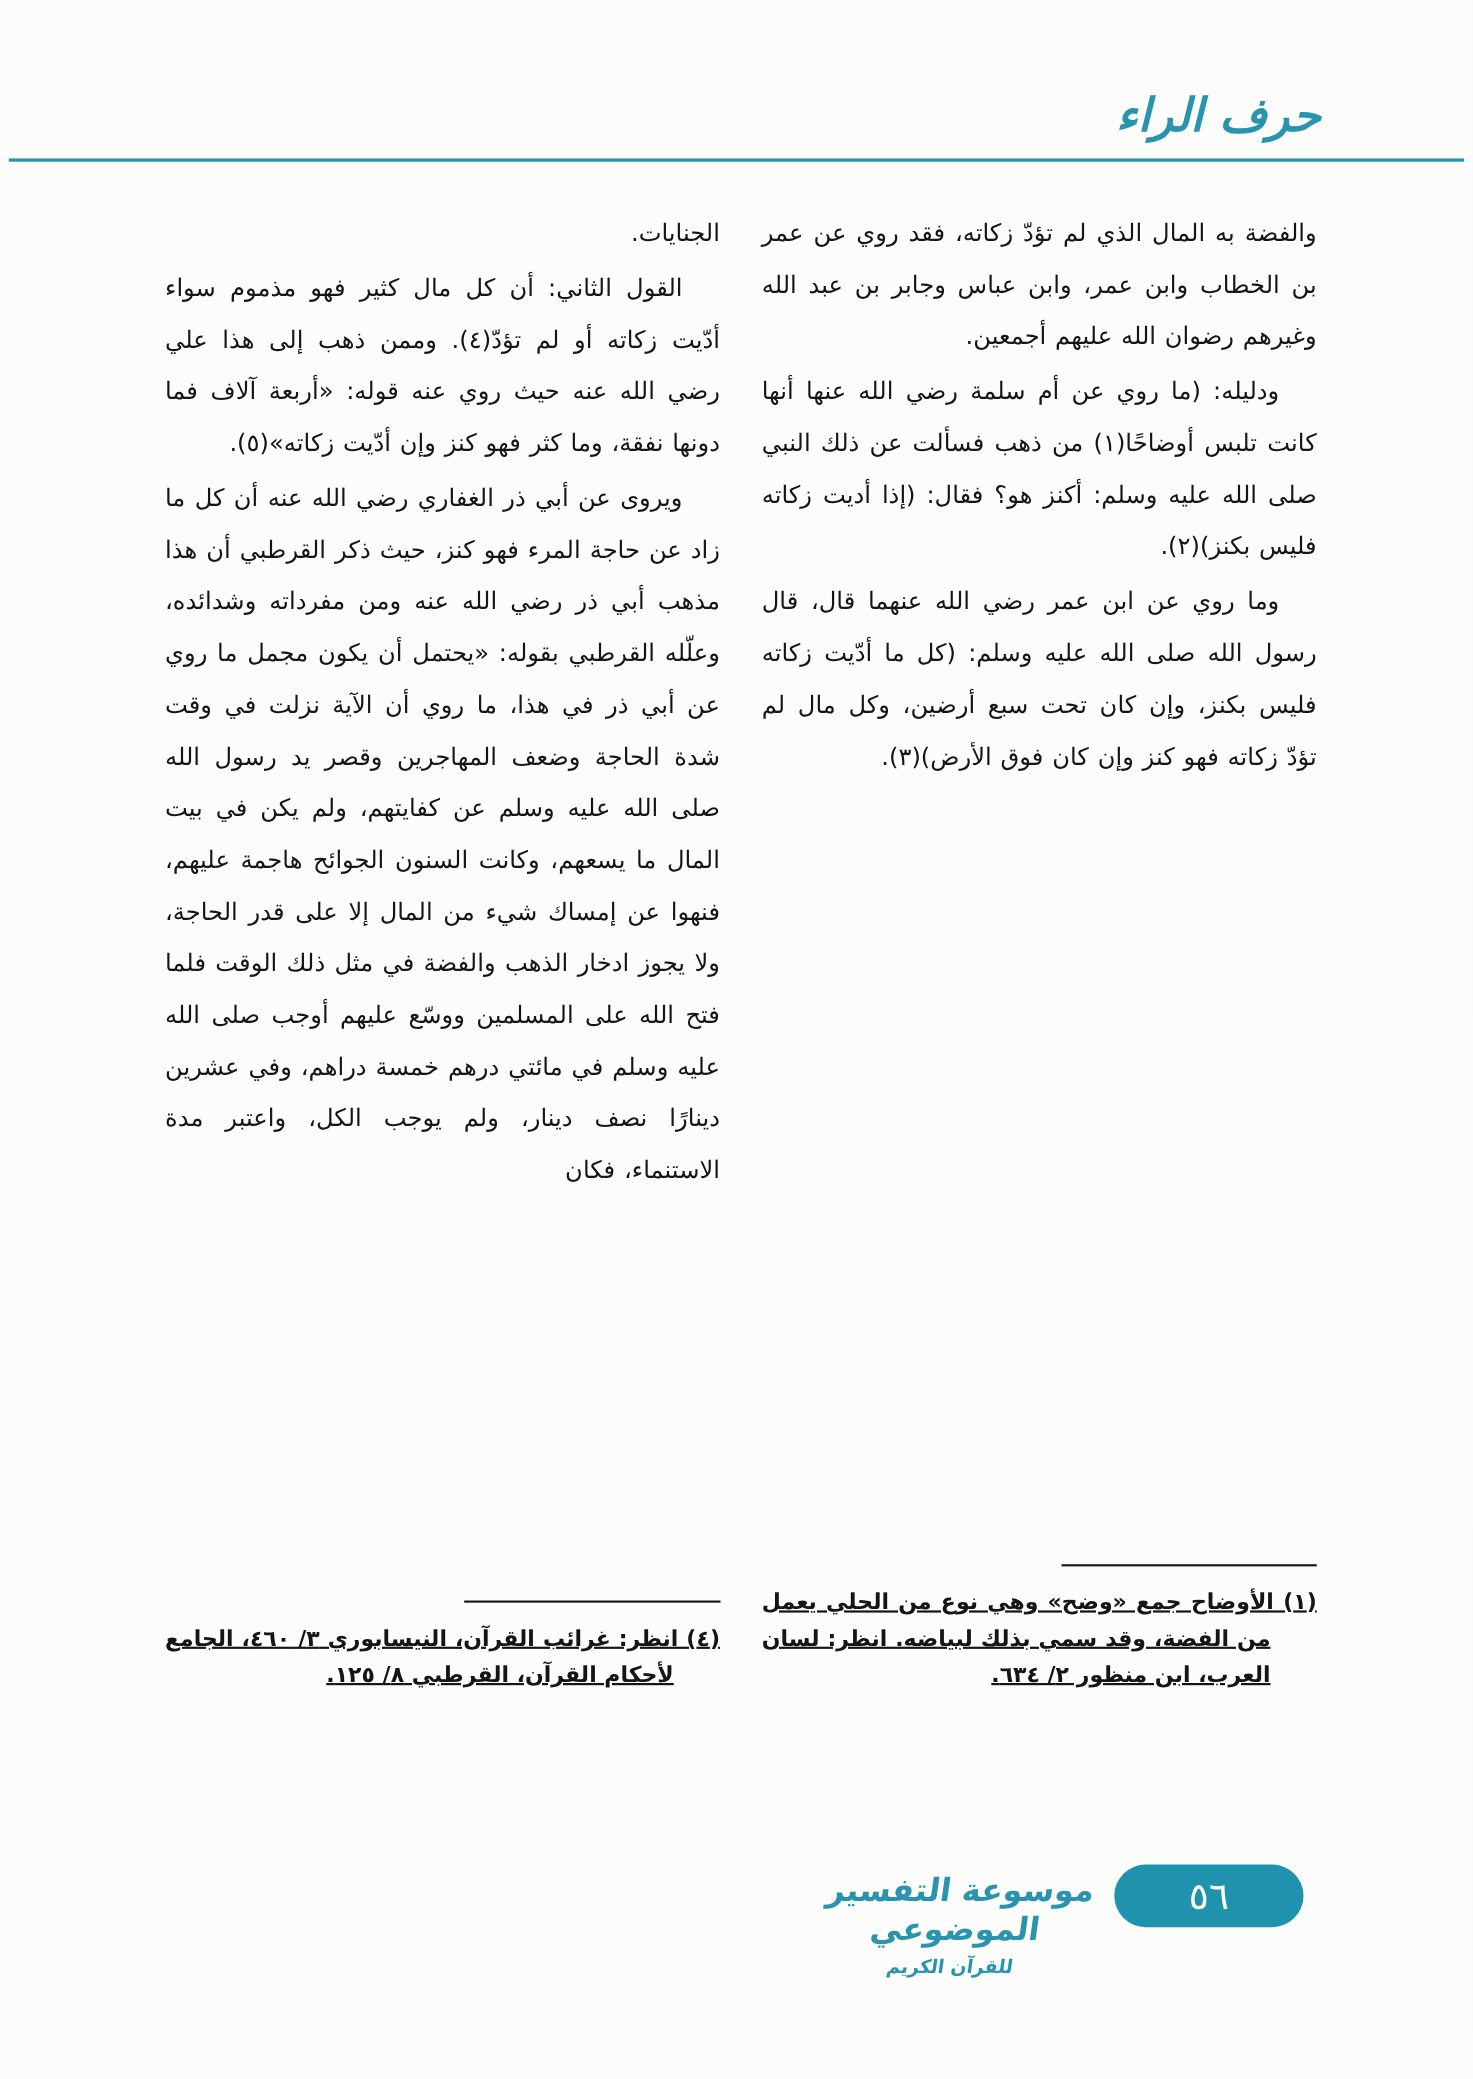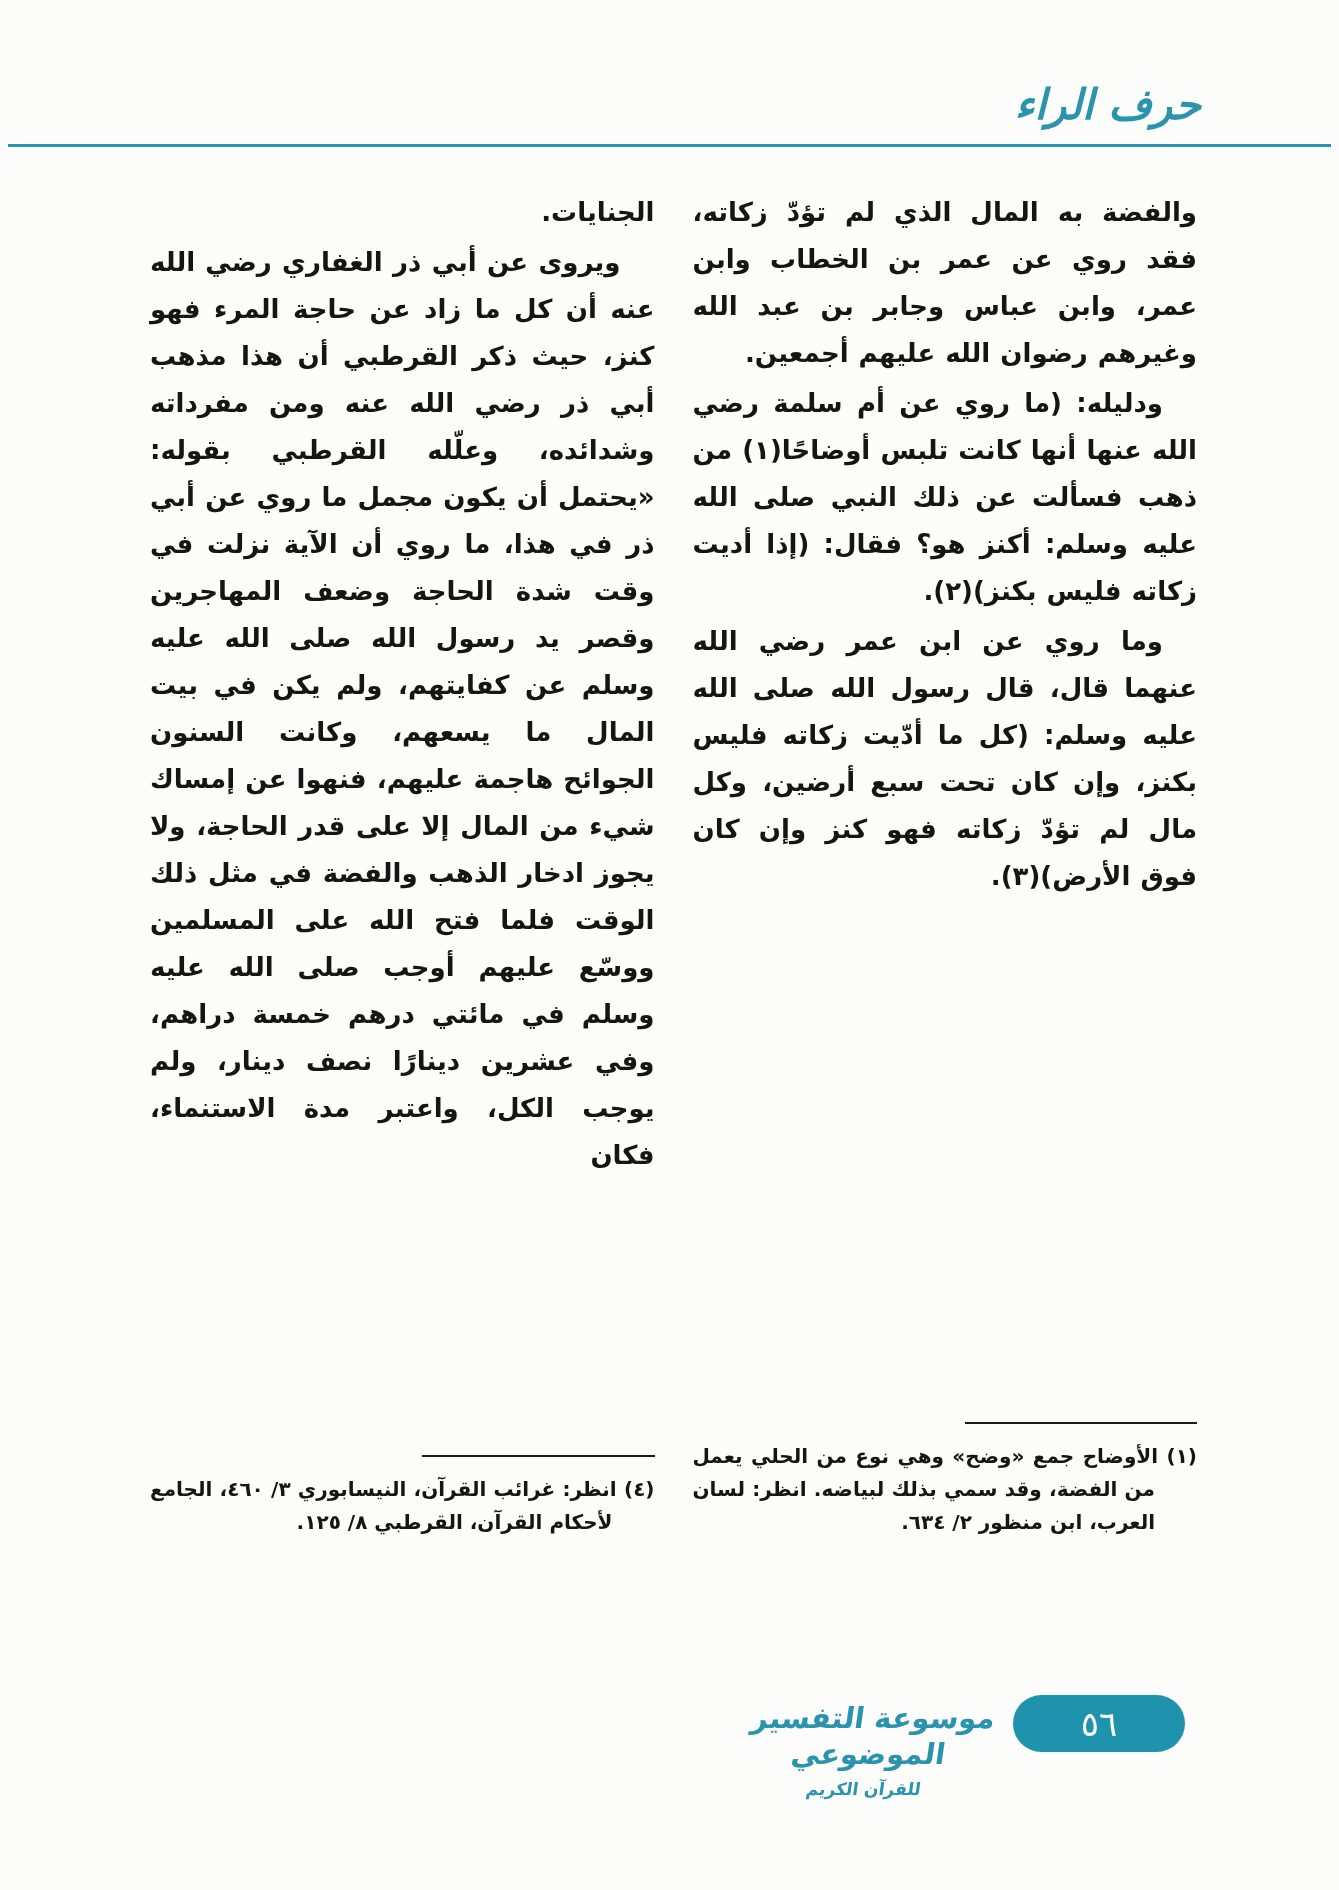--- a/index.html
+++ b/index.html
@@ -16,26 +16,26 @@
     font-size:42px; line-height:50px; font-weight:bold; font-style:italic;
     padding-right:138px; letter-spacing:1px;
   }
   .header-rule { height:3px; background:#2a93ae; margin:14px 8px 0 8px; }
   
   .columns {
     display:flex; gap:38px; padding:42px 142px 0 150px; height:1400px;
   }
   .col { flex:1 1 0; display:flex; flex-direction:column; min-width:0; }
   .para {
-    font-size:26px; line-height:47px; font-weight:700;
+    font-size:22px; line-height:47px; font-weight:400;
     text-align:justify; text-indent:34px; margin-bottom:3px;
     word-spacing:1px;
   }
   .para.no-indent { text-indent:0; }
-  .footnotes { margin-top:auto; padding-top:6px; }
+  .footnotes { margin-top:auto; padding-top:6px;text-decoration:underline; }
   .fn-rule {
     width:46%; height:2px; background:#1a1a1a;
     margin:0 0 16px auto; margin-right:0;
   }
   .fn {
     font-size:20px; line-height:33px; font-weight:600;
     text-align:justify; padding-right:42px; text-indent:-42px;
     margin-bottom:8px;
   }
   
@@ -70,20 +70,21 @@
       <p class="para">وما روي عن ابن عمر رضي الله عنهما قال، قال رسول الله صلى الله عليه وسلم: (كل ما أدّيت زكاته فليس بكنز، وإن كان تحت سبع أرضين، وكل مال لم تؤدّ زكاته فهو كنز وإن كان فوق الأرض)(٣).</p>
 
       <div class="footnotes">
         <div class="fn-rule"></div>
         <p class="fn">(١) الأوضاح جمع «وضح» وهي نوع من الحلي يعمل من الفضة، وقد سمي بذلك لبياضه. انظر: لسان العرب، ابن منظور ٢/ ٦٣٤.</p>
       </div>
     </section>
 
     <section class="col">
       <p class="para no-indent">الجنايات.</p>
+      <p class="para">القول الثاني: أن كل مال كثير فهو مذموم سواء أدّيت زكاته أو لم تؤدّ(٤). وممن ذهب إلى هذا علي رضي الله عنه حيث روي عنه قوله: «أربعة آلاف فما دونها نفقة، وما كثر فهو كنز وإن أدّيت زكاته»(٥).</p>
       <p class="para">ويروى عن أبي ذر الغفاري رضي الله عنه أن كل ما زاد عن حاجة المرء فهو كنز، حيث ذكر القرطبي أن هذا مذهب أبي ذر رضي الله عنه ومن مفرداته وشدائده، وعلّله القرطبي بقوله: «يحتمل أن يكون مجمل ما روي عن أبي ذر في هذا، ما روي أن الآية نزلت في وقت شدة الحاجة وضعف المهاجرين وقصر يد رسول الله صلى الله عليه وسلم عن كفايتهم، ولم يكن في بيت المال ما يسعهم، وكانت السنون الجوائح هاجمة عليهم، فنهوا عن إمساك شيء من المال إلا على قدر الحاجة، ولا يجوز ادخار الذهب والفضة في مثل ذلك الوقت فلما فتح الله على المسلمين ووسّع عليهم أوجب صلى الله عليه وسلم في مائتي درهم خمسة دراهم، وفي عشرين دينارًا نصف دينار، ولم يوجب الكل، واعتبر مدة الاستنماء، فكان</p>
 
       <div class="footnotes">
         <div class="fn-rule"></div>
         <p class="fn">(٤) انظر: غرائب القرآن، النيسابوري ٣/ ٤٦٠، الجامع لأحكام القرآن، القرطبي ٨/ ١٢٥.</p>
       </div>
     </section>
 
   </main>
 

